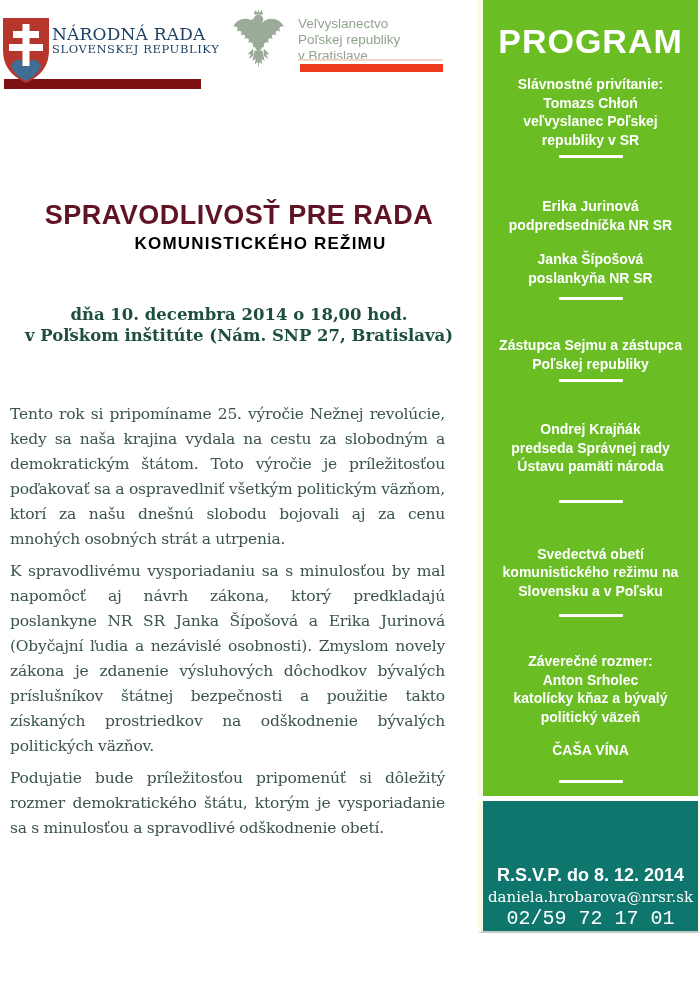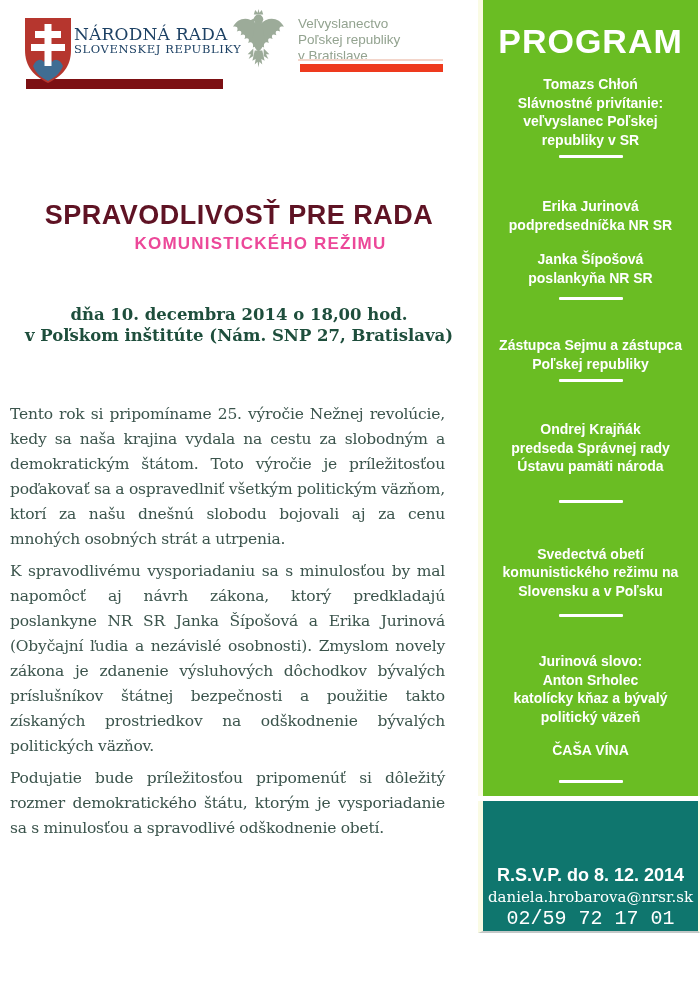--- a/index.html
+++ b/index.html
@@ -3,21 +3,21 @@
 <meta charset="utf-8">
 <style>
   html,body{margin:0;padding:0;background:#ffffff;}
   .page{position:relative;width:700px;height:984px;background:#ffffff;overflow:hidden;
         font-family:"Liberation Sans",sans-serif;}
 
   
   .left-col{position:absolute;left:0;top:0;width:478px;height:984px;padding-top:180px;box-sizing:border-box;}
 
   
-  .sk-logo{position:absolute;left:24px;top:17px;width:205px;height:75px;}
+  .sk-logo{position:absolute;left:2px;top:17px;width:205px;height:75px;}
   .sk-bar{position:absolute;left:2px;top:62px;width:197px;height:10px;background:#7c1013;}
   .sk-shield{position:absolute;left:0;top:0;z-index:2;}
   .sk-text{position:absolute;left:50px;top:8px;width:152px;text-align:center;color:#1d4164;
            font-family:"DejaVu Serif",serif;}
   .sk-name1{font-size:17px;line-height:18px;letter-spacing:0.2px;white-space:nowrap;}
   .sk-name2{font-size:11.5px;line-height:13px;letter-spacing:0.6px;white-space:nowrap;}
 
   .pl-logo{position:absolute;left:230px;top:6px;width:216px;height:70px;}
   .pl-eagle{position:absolute;left:0;top:2px;}
   .pl-text{position:absolute;left:68px;top:10px;color:#93a390;font-size:13.5px;line-height:16px;}
@@ -25,21 +25,21 @@
   .pl-bar{position:absolute;left:70px;top:58px;width:143px;height:8px;background:#ee3a1e;}
 
   
   .hosts{ text-align:center;color:#6e1d2b;font-family:"DejaVu Serif",serif;font-weight:bold;
           font-size:16.5px;line-height:21px;}
   .hosts div{white-space:nowrap;}
   .invite-line{margin-top:35px;text-align:center;color:#1e4e3c;font-family:"DejaVu Serif",serif;
           font-weight:bold;font-size:16.5px;line-height:21px;white-space:nowrap;}
   .event-title{margin-top:19px;text-align:center;color:#5f1324;font-weight:bold;
           font-size:27px;line-height:33px;letter-spacing:0.5px;white-space:nowrap;}
-  .event-subtitle{margin-top:2px;text-align:center;color:#ec4899;font-weight:bold;
+  .event-subtitle{margin-top:2px;text-align:center;color:#000000;font-weight:bold;
           font-size:17px;line-height:19px;letter-spacing:1.2px;white-space:nowrap;padding-left:43px;}
   .when{margin-top:51px;text-align:center;color:#1e4e3c;font-family:"DejaVu Serif",serif;
           font-weight:bold;font-size:16.5px;line-height:21px;}
   .when div{white-space:nowrap;}
   .body-para{margin:7px 33px 0 10px;text-align:justify;color:#3b544c;
           font-family:"DejaVu Serif",serif;font-size:15.5px;line-height:25px;
           letter-spacing:-0.2px;word-spacing:-0.3px;}
   .body-para.first{margin-top:56px;}
 
   
@@ -123,22 +123,22 @@
 
     <p class="body-para first">Tento rok si pripomíname 25. výročie Nežnej revolúcie, kedy sa naša krajina vydala na cestu za slobodným a demokratickým štátom. Toto výročie je príležitosťou poďakovať sa a ospravedlniť všetkým politickým väzňom, ktorí za našu dnešnú slobodu bojovali aj za cenu mnohých osobných strát a utrpenia.</p>
     <p class="body-para">K spravodlivému vysporiadaniu sa s minulosťou by mal napomôcť aj návrh zákona, ktorý predkladajú poslankyne NR SR Janka Šípošová a Erika Jurinová (Obyčajní ľudia a nezávislé osobnosti). Zmyslom novely zákona je zdanenie výsluhových dôchodkov bývalých príslušníkov štátnej bezpečnosti a použitie takto získaných prostriedkov na odškodnenie bývalých politických väzňov.</p>
     <p class="body-para">Podujatie bude príležitosťou pripomenúť si dôležitý rozmer demokratického štátu, ktorým je vysporiadanie sa s minulosťou a spravodlivé odškodnenie obetí.</p>
   </div>
 
   <div class="sidebar">
     <div class="program-heading">PROGRAM</div>
 
     <div class="p-item pi0">
+      <div>Slávnostné privítanie:</div>
       <div>Tomazs Chłoń</div>
-      <div>Slávnostné privítanie:</div>
       <div>veľvyslanec Poľskej</div>
       <div>republiky v SR</div>
     </div>
     <div class="divider dv0"></div>
 
     <div class="p-item pi1">
       <div>Erika Jurinová</div>
       <div>podpredsedníčka NR SR</div>
     </div>
     <div class="p-item pi2">
@@ -161,21 +161,21 @@
     <div class="divider dv3"></div>
 
     <div class="p-item pi5">
       <div>Svedectvá obetí</div>
       <div>komunistického režimu na</div>
       <div>Slovensku a v Poľsku</div>
     </div>
     <div class="divider dv4"></div>
 
     <div class="p-item pi6">
-      <div>Jurinová slovo:</div>
+      <div>Záverečné rozmer:</div>
       <div>Anton Srholec</div>
       <div>katolícky kňaz a bývalý</div>
       <div>politický väzeň</div>
     </div>
     <div class="p-item pi7">
       <div>ČAŠA VÍNA</div>
     </div>
     <div class="divider dv5"></div>
   </div>
 

